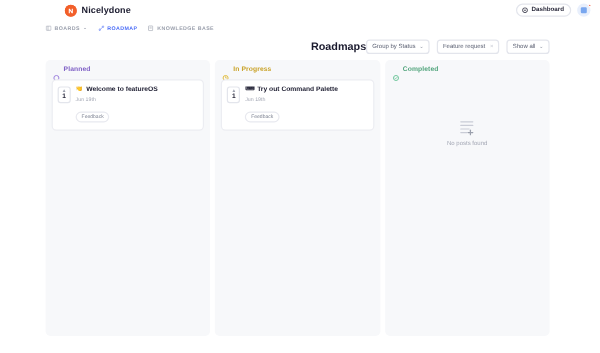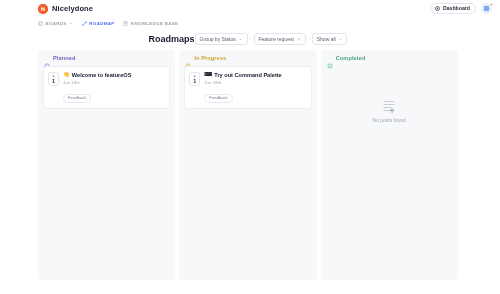--- a/index.html
+++ b/index.html
@@ -11,20 +11,21 @@
   }
   .page { width: 500px; height: 294px; position: relative; background: #fff; }
 
   
   .topbar {
     height: 17px;
     display: flex;
     align-items: center;
     padding: 0 8px 0 38px;
     position: relative;
+    margin-left: 16px;
   }
   .brand { display: flex; align-items: center; gap: 4px; }
   .brand-logo {
     width: 10px; height: 10px; border-radius: 50%;
     background: #f25f2a;
     display: flex; align-items: center; justify-content: center;
     color: #fff; font-size: 6px; font-weight: bold; line-height: 1;
   }
   .brand-name { font-size: 7.5px; font-weight: bold; color: #1a1a2e; letter-spacing: .1px; }
 
@@ -63,21 +64,21 @@
     display: flex; align-items: center; gap: 2.5px;
     font-size: 4.4px; letter-spacing: .35px; font-weight: 700;
     color: #9ba0ad; text-transform: uppercase; white-space: nowrap;
   }
   .nav-item.active { color: #4a6cf7; }
   .nav-ico { width: 5px; height: 5px; display: block; }
   .nav-caret { font-size: 4px; line-height: 1; color: #9ba0ad; }
 
   
   .titlerow {
-    display: flex; align-items: center; justify-content: center;
+    display: flex; align-items: center; justify-content: flex-end;
     padding: 4px 42px 5px 38px;
   }
   .page-title { font-size: 9px; font-weight: bold; color: #1a1a2e; }
   .controls { display: flex; align-items: center; gap: 6px; }
   .ctrl {
     display: flex; align-items: center; gap: 3px;
     border: 1px solid #e3e5ec; border-radius: 3px;
     background: #fff; padding: 2.5px 4px;
     font-size: 5px; color: #5b6072; white-space: nowrap; line-height: 1;
   }

